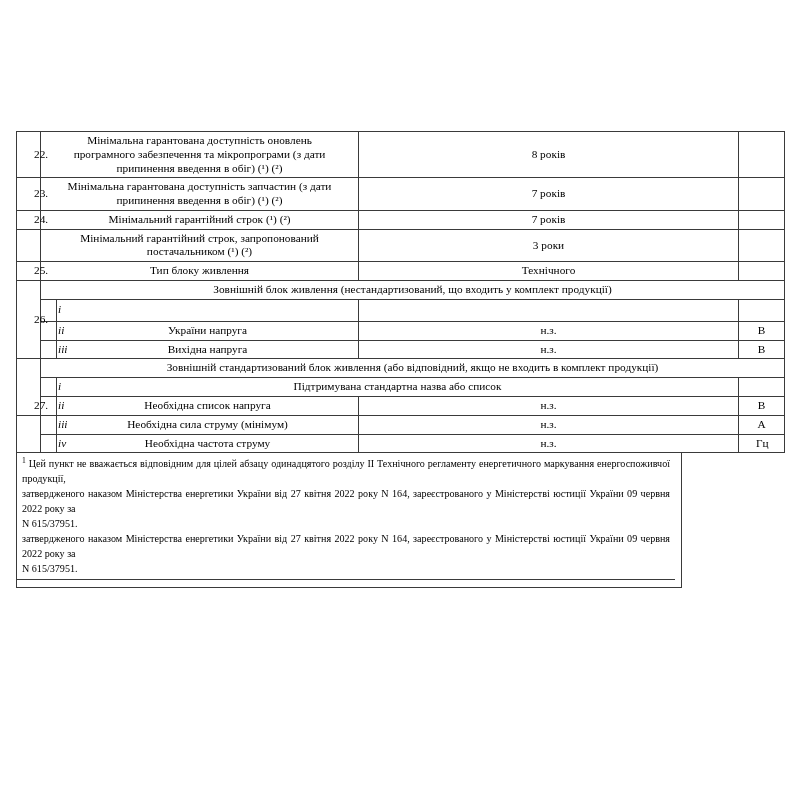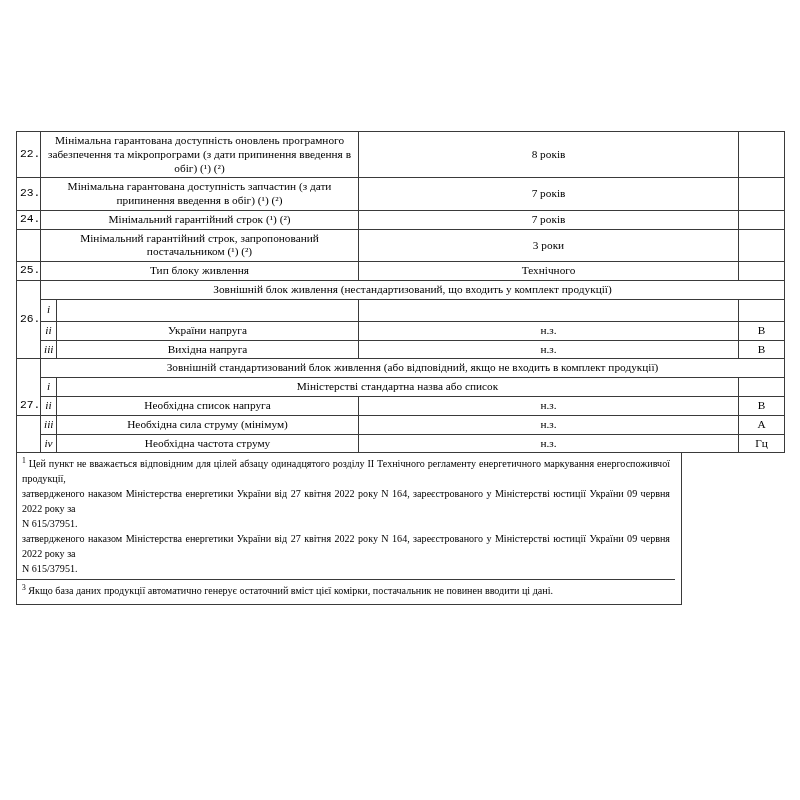--- a/index.html
+++ b/index.html
@@ -20,31 +20,30 @@
     top: 131px;
     width: 768px;
   }
   table.spec {
     border-collapse: collapse;
     width: 768px;
     table-layout: fixed;
   }
   table.spec td {
     border: 1px solid #3a3a3a;
-    padding: 2px 3px;
+    padding: 2px 17px;
     font-size: 11.3px;
     line-height: 1.22;
     vertical-align: middle;
     text-align: center;
   }
   td.num {
     width: 24px;
     text-align: center;
     font-size: 11.3px;
-    font-family: Liberation Mono, monospace;
   }
   td.rom {
     width: 16px;
     text-align: center;
     font-style: italic;
     font-size: 11.3px;
   }
   td.label {
     text-align: center;
   }
@@ -148,21 +147,21 @@
         <td class="unit">В</td>
       </tr>
 
       <tr>
         <td class="num" style="border-bottom:none;border-top:none"></td>
         <td class="label" colspan="4">Зовнішній стандартизований блок живлення (або відповідний, якщо не входить в комплект продукції)</td>
       </tr>
       <tr>
         <td class="num" style="border-bottom:none;border-top:none"></td>
         <td class="rom">i</td>
-        <td class="label" colspan="2">Міністерстві стандартна назва або список</td>
+        <td class="label" colspan="2">Підтримувана стандартна назва або список</td>
         <td class="unit"></td>
       </tr>
       <tr>
         <td class="num" style="border-top:none">27.</td>
         <td class="rom">ii</td>
         <td class="label">Необхідна список напруга</td>
         <td class="value">н.з.</td>
         <td class="unit">В</td>
       </tr>
       <tr>
@@ -185,19 +184,15 @@
   <div class="notes">
     <p class="note">
       <span class="sup">1</span>
       <span>Цей пункт не вважається відповідним для цілей абзацу одинадцятого розділу II Технічного регламенту енергетичного маркування енергоспоживчої продукції,</span>
     </p>
     <p class="note">затвердженого наказом Міністерства енергетики України від 27 квітня 2022 року N 164, зареєстрованого у Міністерстві юстиції України 09 червня 2022 року за</p>
     <p class="note">N 615/37951.</p>
     <p class="note">затвердженого наказом Міністерства енергетики України від 27 квітня 2022 року N 164, зареєстрованого у Міністерстві юстиції України 09 червня 2022 року за</p>
     <p class="note">N 615/37951.</p>
     <div class="note-sep"></div>
-    <p class="note">
-      <span class="sup">3</span>
-      <span>Якщо база даних продукції автоматично генерує остаточний вміст цієї комірки, постачальник не повинен вводити ці дані.</span>
-    </p>
   </div>
 
 </div>
 
 </body></html>

